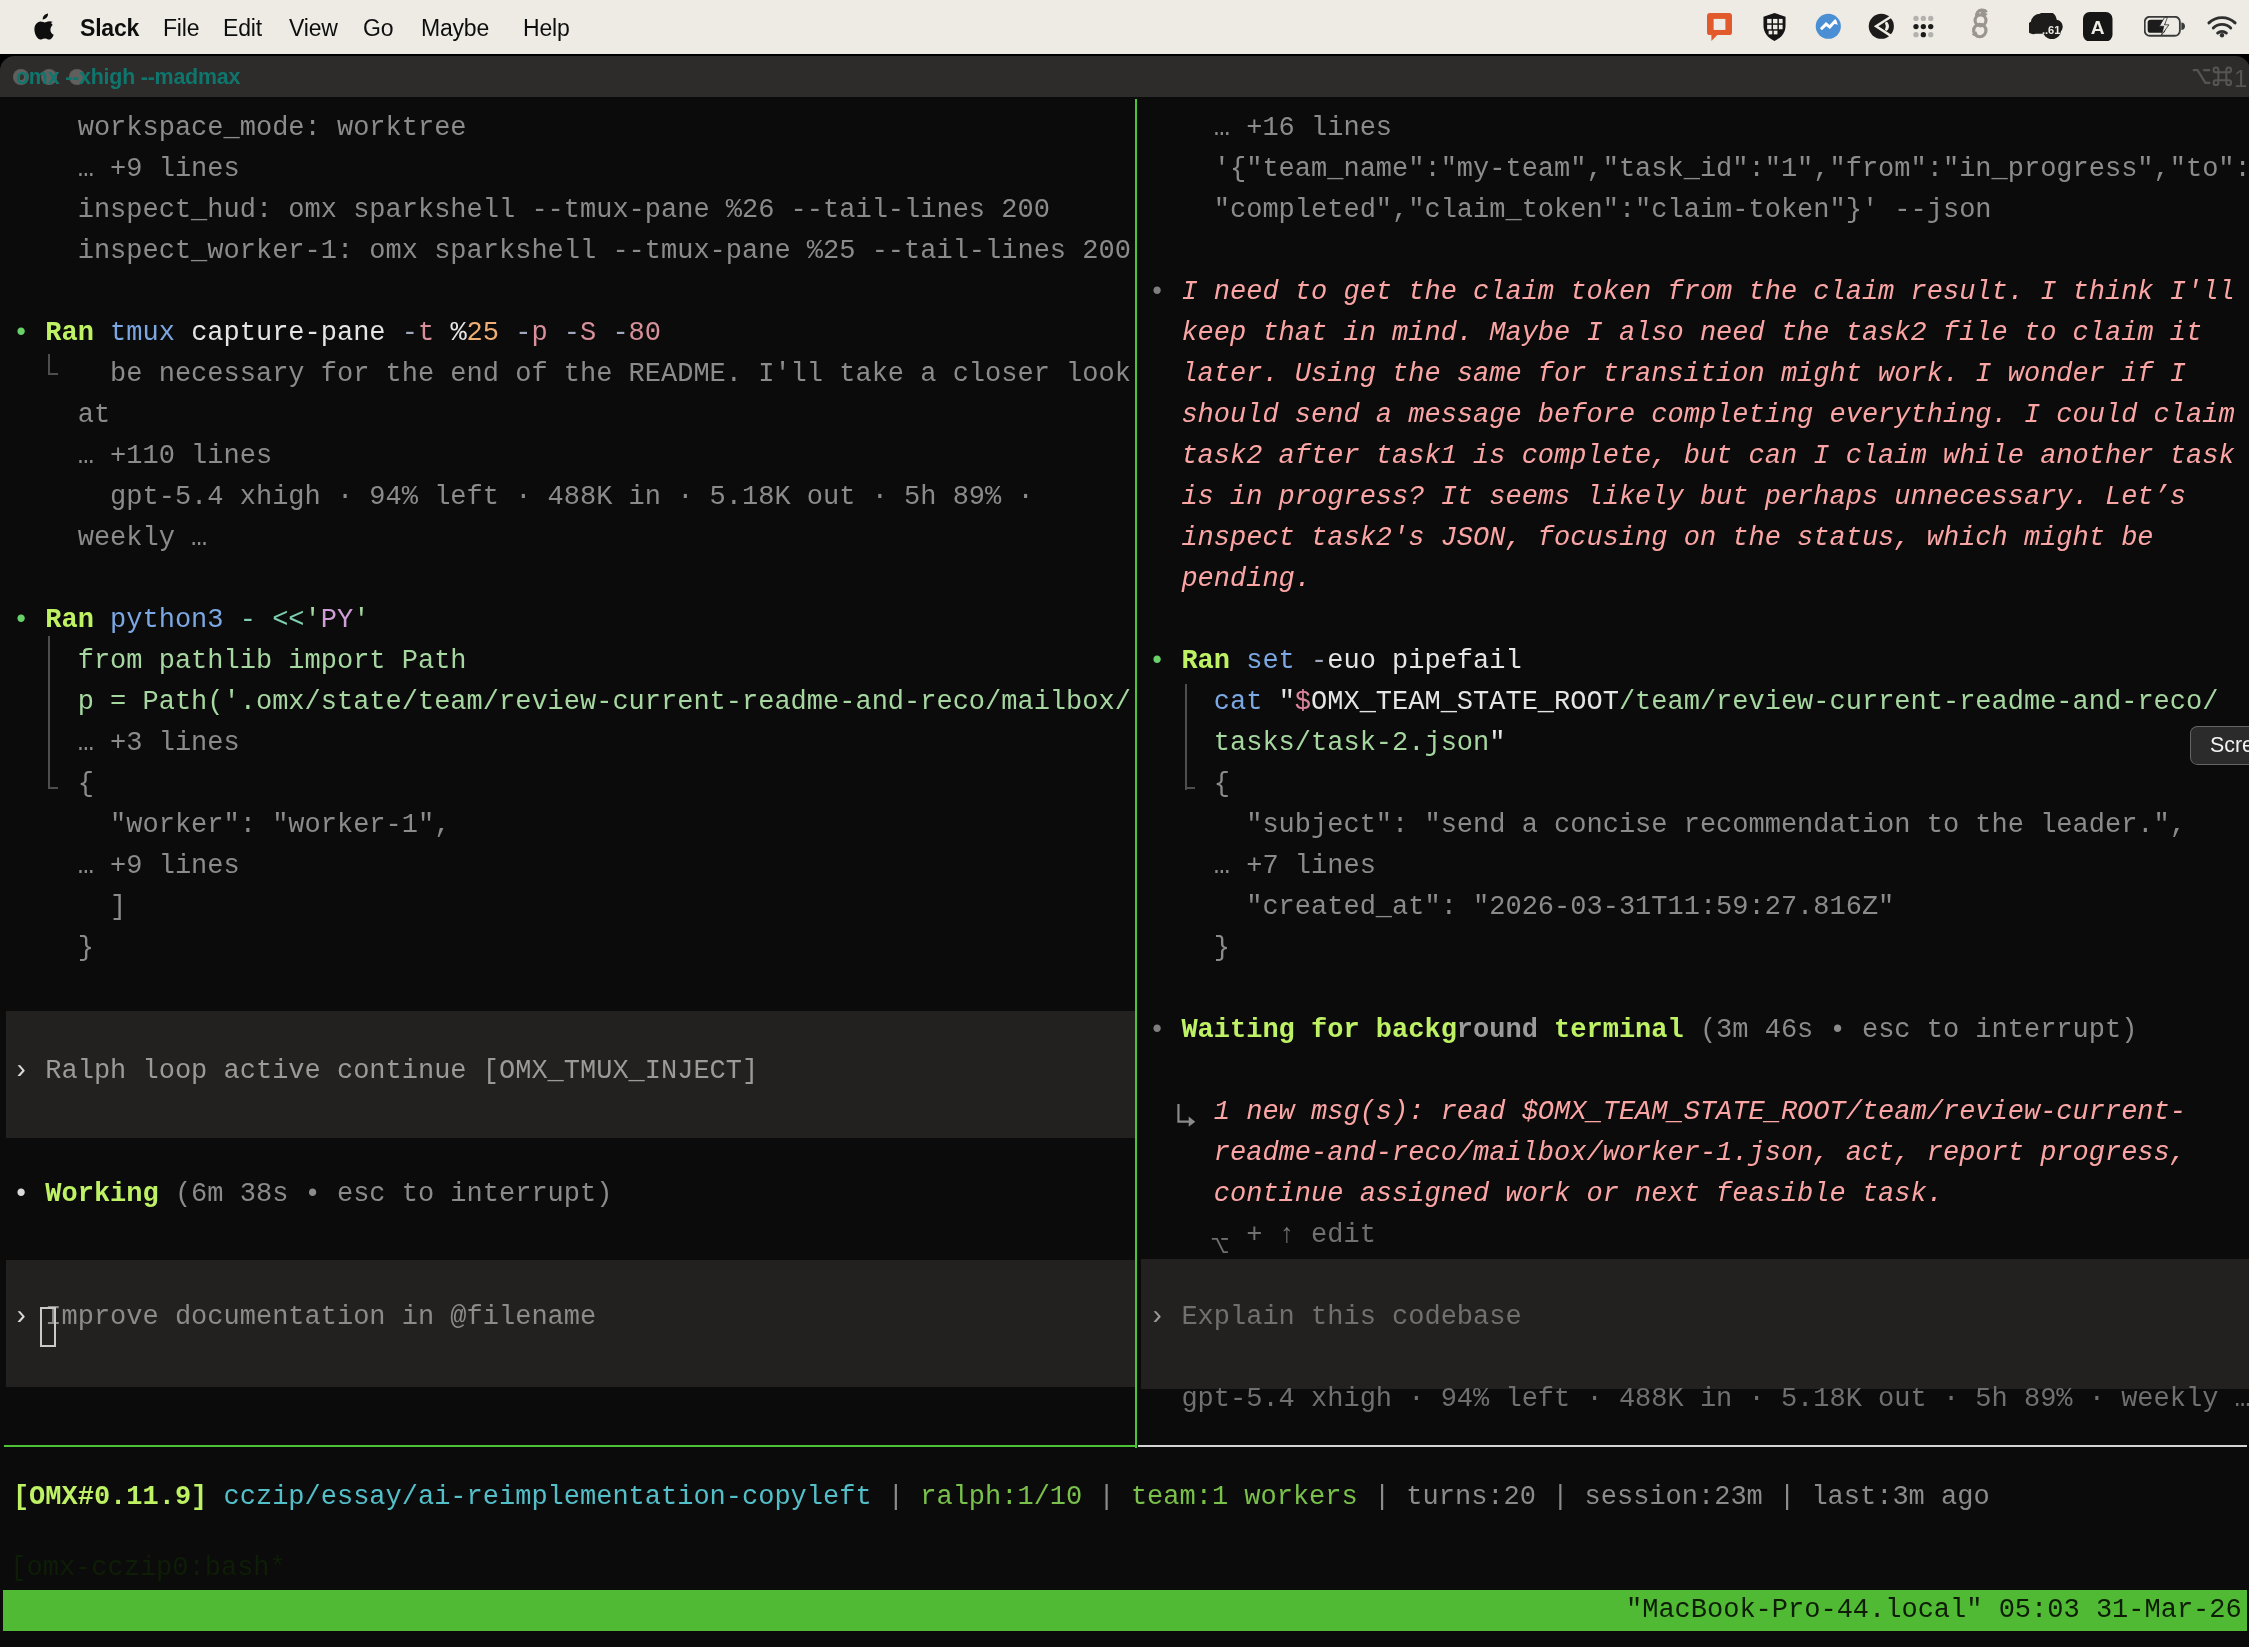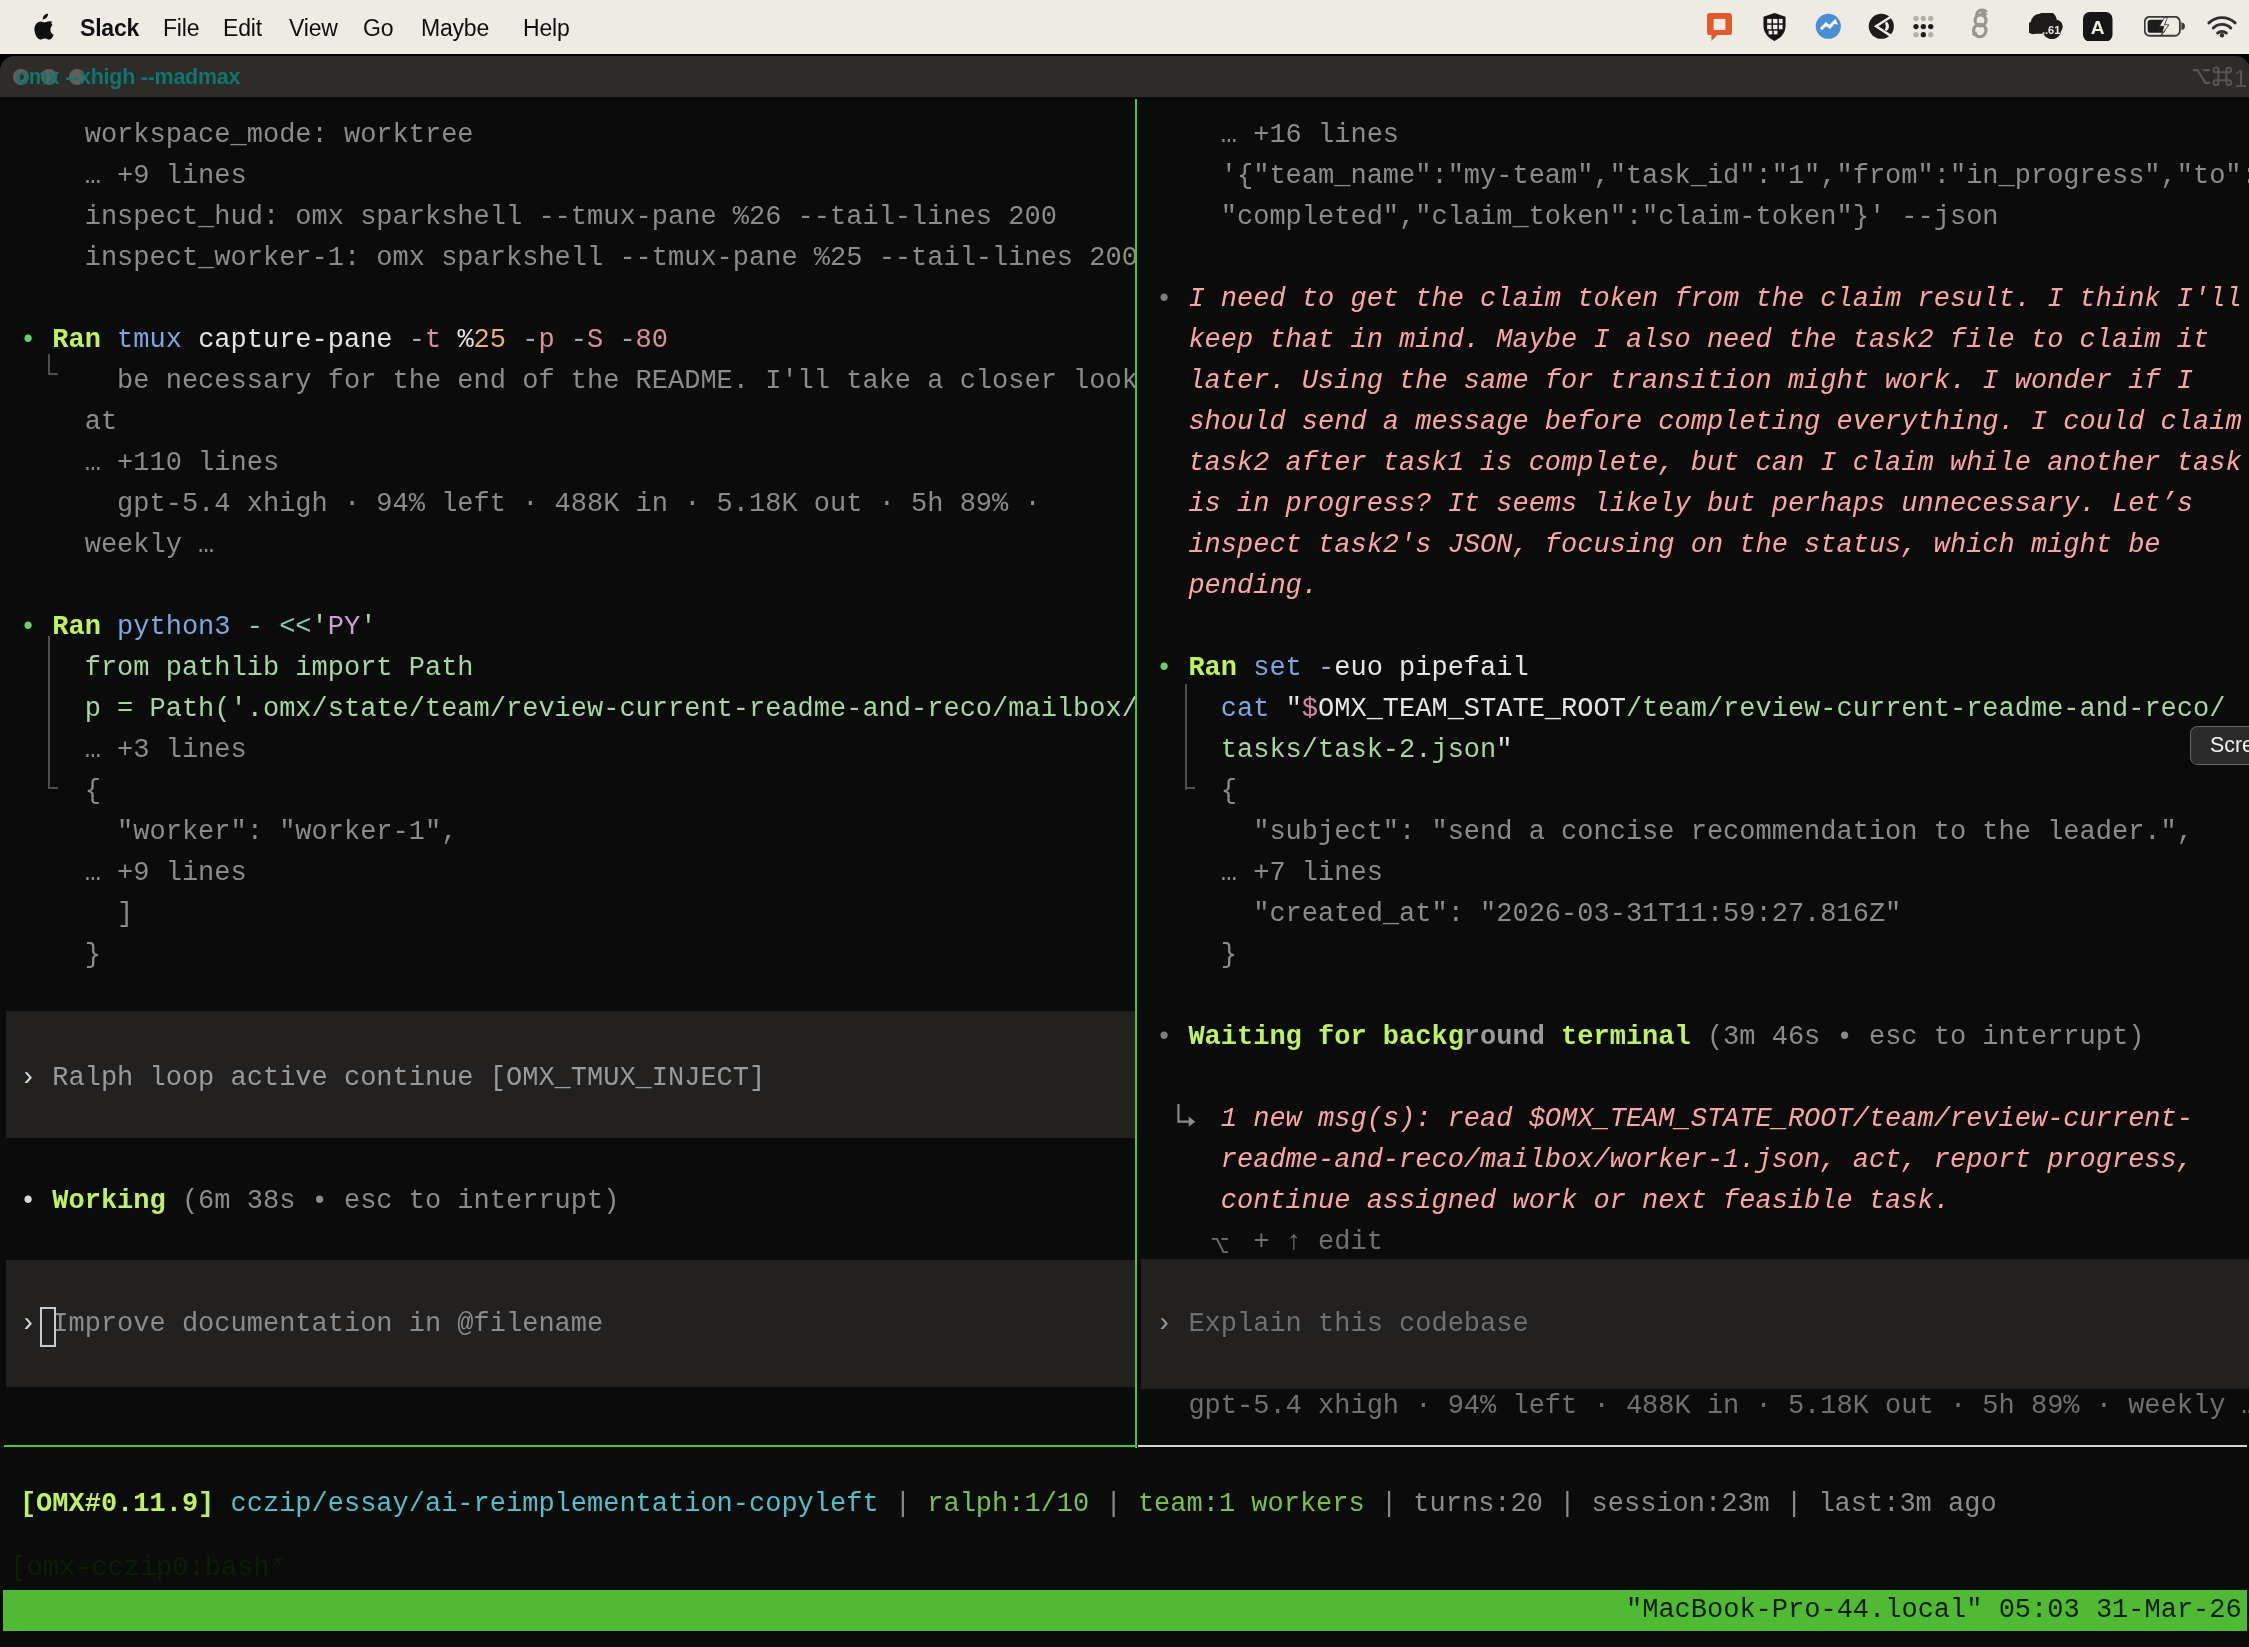--- a/index.html
+++ b/index.html
@@ -2,21 +2,21 @@
 <html style="font-size:11.8px"><head><meta charset="utf-8"><style>
 *{margin:0;padding:0;box-sizing:border-box}
 html,body{width:2250px;height:1648px;background:#000;overflow:hidden;position:relative}
 body{font-family:"Liberation Sans",sans-serif}
 #menubar{position:absolute;left:0;top:0;width:2250px;height:54px;background:#edebe4}
 .mi{position:absolute;top:0;height:70px;line-height:56px;font-size:23px;color:#0e0e0e;letter-spacing:-0.2px}
 #win{position:absolute;left:0;top:56px;width:2250px;height:1591px;background:#0b0b0b;border-radius:14.8px 14.8px 0 0}
 #titlebar{position:absolute;left:0;top:56px;width:2250px;height:41px;background:#2d2c2b;border-radius:14.8px 14.8px 0 0}
 .tl{position:absolute;top:69px;width:16px;height:16px;border-radius:50%;background:#615f5d}
 #wtitle{position:absolute;top:56px;left:16px;width:2250px;height:41px;text-align:left;line-height:43px;font-size:21.4px;font-weight:bold;color:#0f766e;letter-spacing:-0.2px}
-pre{position:absolute;font-family:"Liberation Mono",monospace;font-size:27px;line-height:41px;color:#8b8b8b;margin:11px}
+pre{position:absolute;font-family:"Liberation Mono",monospace;font-size:27px;line-height:41px;color:#8b8b8b;margin:4px}
 .band{position:absolute;background:#222120}
 .w{color:#bef264;font-weight:bold}
 .wn{color:#d9d9d9}
 .bu{color:#68d168}
 .dg{color:#7e7e7e}
 .bl{color:#7ba7e2}
 .lv{color:#e5e5e5}
 .pk{color:#d8909a}
 .dsh{color:#9fa8bc}
 .or{color:#efae73}

